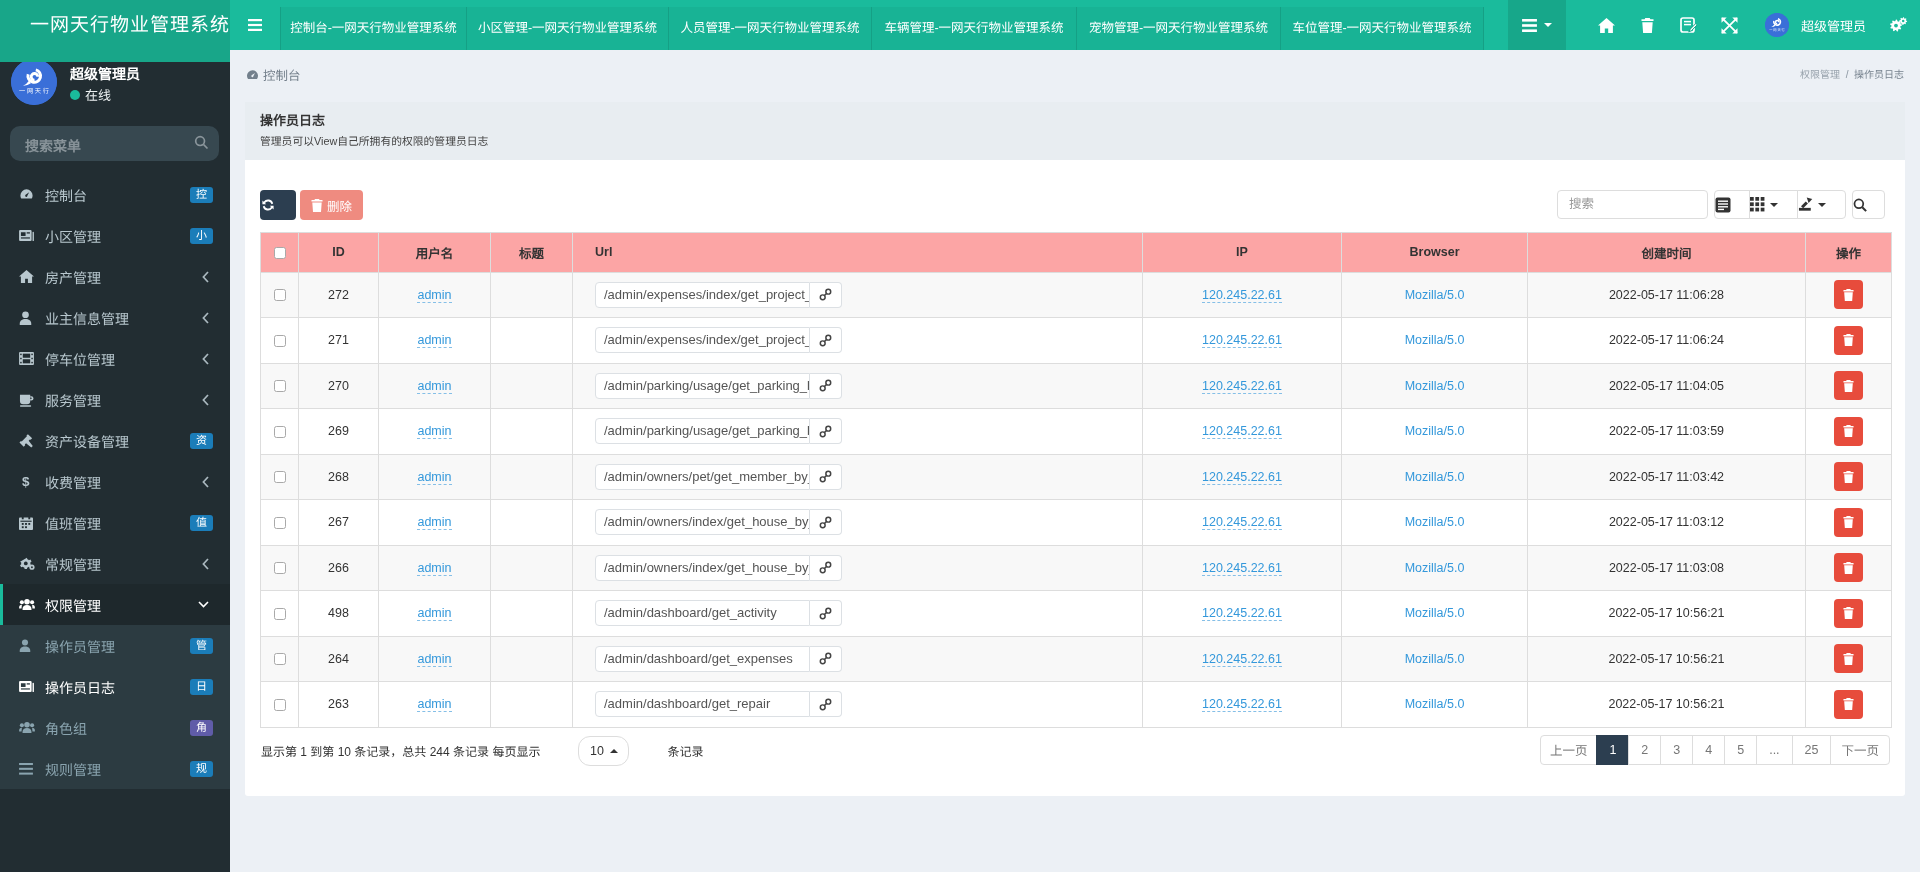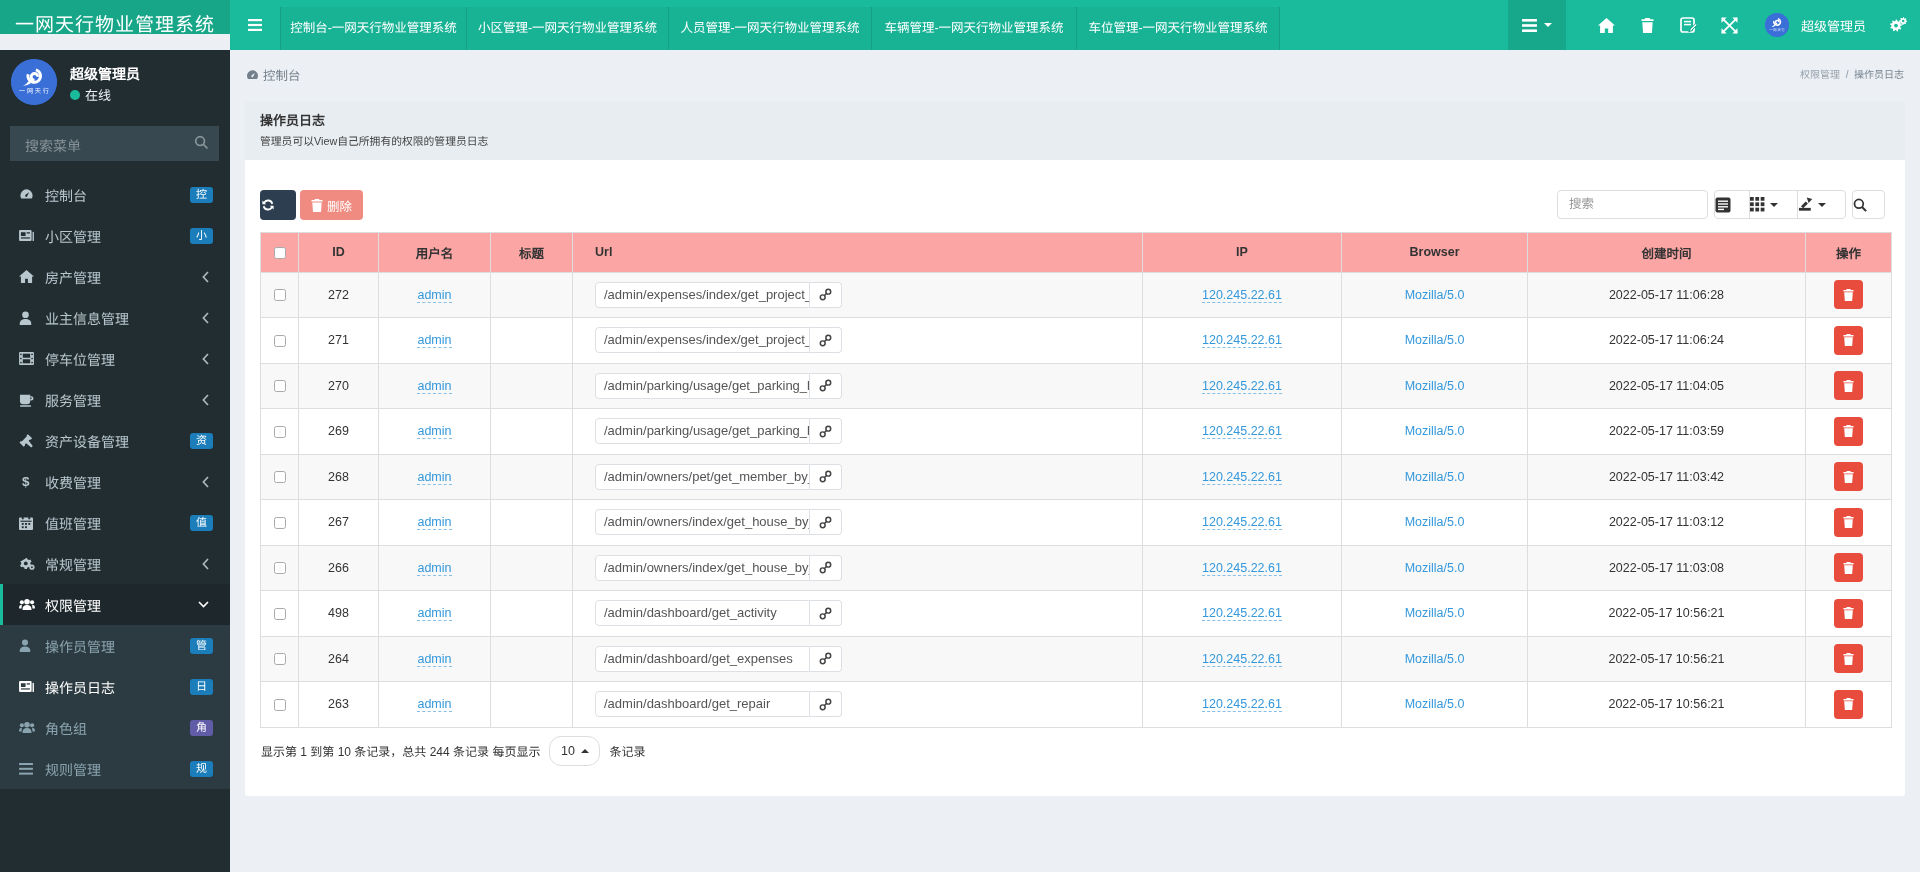--- a/index.html
+++ b/index.html
@@ -1,39 +1,39 @@
 <!DOCTYPE html>
 <html lang="zh-CN"><head>
 <meta charset="utf-8">
 <title>操作员日志</title>
 <style>
 * { margin:0; padding:0; box-sizing:border-box; }
 html,body { width:1920px; height:872px; overflow:hidden; }
 body { font-family:"Liberation Sans", sans-serif; background:#ecf0f5; font-size:13px; color:#333; position:relative; }
 
-.logo { position:absolute; left:0; top:0; width:230px; height:34px; background:#18a689; color:#fff; font-size:19px; line-height:50px; text-align:center; letter-spacing:1px; z-index:5; }
+.logo { position:absolute; left:0; top:0; width:230px; height:62px; background:#18a689; color:#fff; font-size:19px; line-height:50px; text-align:right; letter-spacing:1px; z-index:5; }
 .navbar { position:absolute; left:230px; top:0; right:0; height:50px; background:#1abb9c; display:flex; align-items:stretch; }
 .ham { width:50px; display:flex; align-items:center; justify-content:center; }
 .tabs { display:flex; align-self:flex-end; height:43px; }
 .tab { height:43px; line-height:43px; text-align:center; overflow:hidden; color:#fff; font-size:12.5px; white-space:nowrap; background:rgba(0,0,0,0.04); border-left:1px solid rgba(0,0,0,0.10); }
 .tab:last-child { border-right:1px solid rgba(0,0,0,0.10); }
 .nav-right { margin-left:auto; display:flex; align-items:center; height:50px; }
 .ndd { width:58px; height:50px; background:#17a78a; display:flex; align-items:center; justify-content:center; gap:7px; margin-right:20px; }
 .nicon { width:41px; height:50px; display:flex; align-items:center; justify-content:center; }
 .nav-user { display:flex; align-items:center; padding:0 13px 0 15px; color:#fff; font-size:13px; gap:12px; white-space:nowrap; }
 .nav-avatar { width:24px; height:24px; border-radius:50%; background:#3a6fd8; position:relative; overflow:hidden; }
 .caret-d { width:0; height:0; border-left:4px solid transparent; border-right:4px solid transparent; border-top:4px solid #fff; display:inline-block; }
 
 .sidebar { position:absolute; left:0; top:50px; width:230px; bottom:0; background:#222d32; }
 .user-panel { padding:10px; height:65px; position:relative; }
 .avatar { position:absolute; left:11px; top:9px; width:46px; height:46px; border-radius:50%; background:#3a6fd8; overflow:hidden; }
 .uname { position:absolute; left:70px; top:13px; color:#fff; font-size:14px; font-weight:bold; }
 .ustat { position:absolute; left:70px; top:35px; color:#ecf0f1; font-size:13px; }
 .dot { display:inline-block; width:10px; height:10px; border-radius:50%; background:#1abb9c; margin-right:5px; }
-.sform { position:absolute; left:10px; top:76px; width:209px; height:35px; background:#374850; border-radius:0; color:#8a959b; }
+.sform { position:absolute; left:10px; top:76px; width:209px; height:35px; background:#374850; border-radius:10px; color:#8a959b;font-weight:bold; }
 .sform .ph { position:absolute; left:15px; top:9px; font-size:14px; color:#889399; }
 .sform svg { position:absolute; right:10px; top:9px; }
 .menu { position:absolute; top:124px; left:0; right:0; list-style:none; }
 .mi { height:41px; display:flex; align-items:center; color:#b8c7ce; font-size:14px; position:relative; border-left:3px solid transparent; padding-left:16px; }
 .mi .ic { width:26px; display:flex; align-items:center; }
 .mi .badge { position:absolute; right:17px; top:50%; margin-top:-8px; background:#1b7db9; color:#fff; font-size:11px; border-radius:3px; padding:2px 6px; line-height:1; height:16px; }
 .badge.purple { background:#605ca8; }
 .mi .chev { position:absolute; right:21px; top:50%; margin-top:-6px; line-height:0; }
 .mi.active { background:#1e282c; border-left-color:#1abb9c; color:#fff; }
 .submenu { background:#2c3b41; list-style:none; }
@@ -72,21 +72,21 @@
 .grid tbody tr:nth-child(odd) td { background:#f8f8f8; }
 .grid a { color:#3498db; text-decoration:none; }
 .grid a.dash { border-bottom:1px dashed #85bfe7; padding-bottom:0; }
 .cb { width:12px; height:12px; border:1px solid #a9a9a9; border-radius:2.5px; background:#fff; display:inline-block; vertical-align:middle; }
 .ugroup { display:flex; width:247px; height:26px; }
 .uinput { width:215px; border:1px solid #dce0e4; border-radius:4px 0 0 4px; background:#fff; color:#555; line-height:24px; padding:0 8px; font-size:13px; white-space:nowrap; overflow:hidden; }
 .ubtn { width:32px; border:1px solid #dce0e4; border-left:none; border-radius:0 4px 4px 0; background:#fff; display:flex; align-items:center; justify-content:center; }
 .btn-rowdel { width:29px; height:29px; background:#e74c3c; border-radius:4px; display:inline-flex; align-items:center; justify-content:center; }
 
 .tfoot { position:relative; height:68px; }
-.pginfo { position:absolute; left:1px; top:8px; height:30px; font-size:12px; color:#333; display:flex; align-items:center; }
+.pginfo { position:absolute; left:1px; top:8px; height:30px; font-size:12px; color:#333; display:flex; align-items:center;gap:29px; }
 .psize { display:inline-flex; width:51px; font-size:12.5px; height:30px; border:1px solid #ddd; border-radius:12px; background:#fff; align-items:center; justify-content:center; gap:6px; margin:0 9px; color:#333; }
 .caret-u { width:0; height:0; border-left:4px solid transparent; border-right:4px solid transparent; border-bottom:4px solid #333; display:inline-block; }
 .pager { position:absolute; right:0; top:7px; display:flex; }
 .pager .pg { min-width:8px; height:30px; border:1px solid #ddd; background:#fff; color:#767676; font-size:12.5px; display:flex; align-items:center; justify-content:center; margin-left:-1px; padding:0 12px; }
 .pager .pg:first-child { border-radius:4px 0 0 4px; padding:0 9px; margin-left:0; }
 .pager .pg:last-child { border-radius:0 4px 4px 0; padding:0 10px; }
 .pager .pg.on { background:#2c3e50; border-color:#2c3e50; color:#fff; }
 </style>
 </head>
 <body>
@@ -97,20 +97,21 @@
         <rect y="0" width="14" height="2.2" fill="#fff"></rect>
         <rect y="4.9" width="14" height="2.2" fill="#fff"></rect>
         <rect y="9.8" width="14" height="2.2" fill="#fff"></rect>
       </svg>
     </div>
   <div class="tabs">
     <div class="tab" style="width:186px">控制台-一网天行物业管理系统</div>
     <div class="tab" style="width:202px">小区管理-一网天行物业管理系统</div>
     <div class="tab" style="width:203px">人员管理-一网天行物业管理系统</div>
     <div class="tab" style="width:205px">车辆管理-一网天行物业管理系统</div>
+    <div class="tab" style="width:204px">宠物管理-一网天行物业管理系统</div>
     <div class="tab" style="width:204px">车位管理-一网天行物业管理系统</div>
   </div>
   <div class="nav-right">
     <div class="ndd">
         <svg width="15" height="13" viewBox="0 0 16 14">
           <rect y="0" width="16" height="2.8" fill="#fff"></rect>
           <rect y="5.6" width="16" height="2.8" fill="#fff"></rect>
           <rect y="11.2" width="16" height="2.8" fill="#fff"></rect>
         </svg>
         <span class="caret-d"></span>
@@ -704,16 +705,27 @@
                 </span></td>
         </tr>
         </tbody>
       </table>
       <div class="tfoot">
         <div class="pginfo">
             <span>显示第 1 到第 10 条记录，总共 244 条记录 每页显示</span>
             <span class="psize">10 <span class="caret-u"></span></span>
             <span>条记录</span>
           </div>
+        <div class="pager">
+          <div class="pg">上一页</div>
+            <div class="pg on">1</div>
+            <div class="pg">2</div>
+            <div class="pg">3</div>
+            <div class="pg">4</div>
+            <div class="pg">5</div>
+            <div class="pg">...</div>
+            <div class="pg">25</div>
+            <div class="pg">下一页</div>
+        </div>
       </div>
     </div>
   </div>
 </div>
 
 </body></html>

